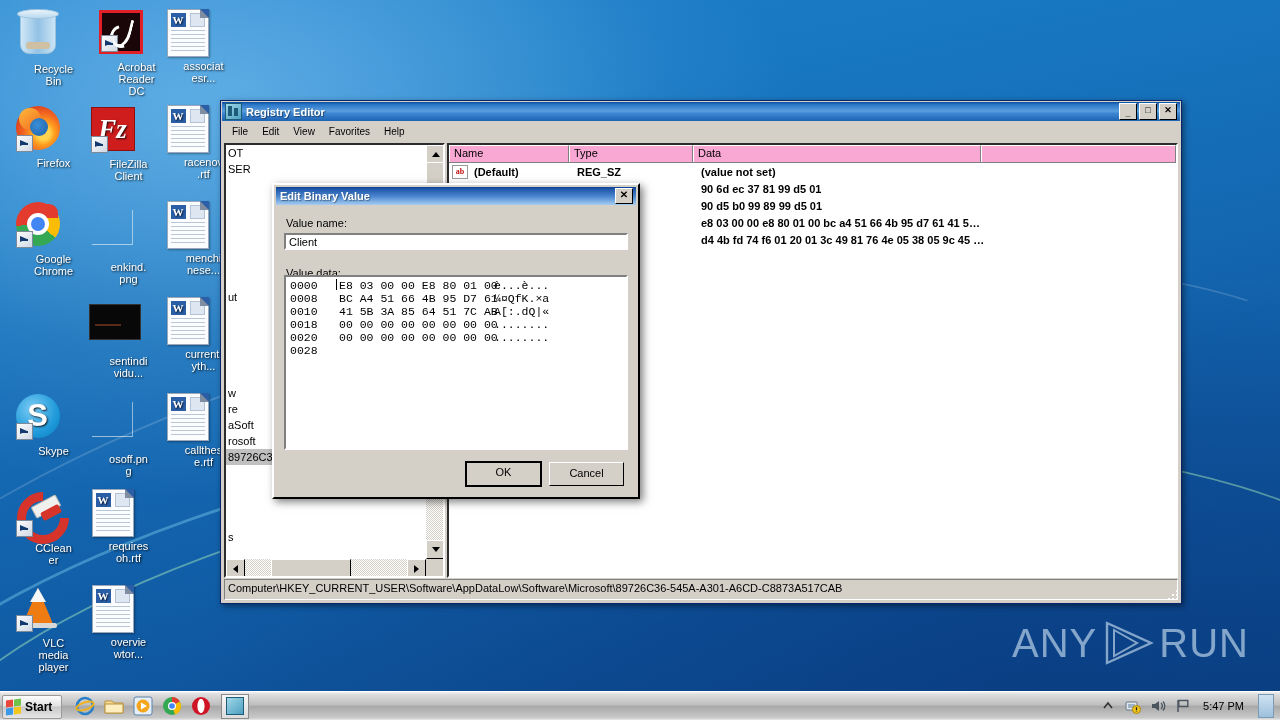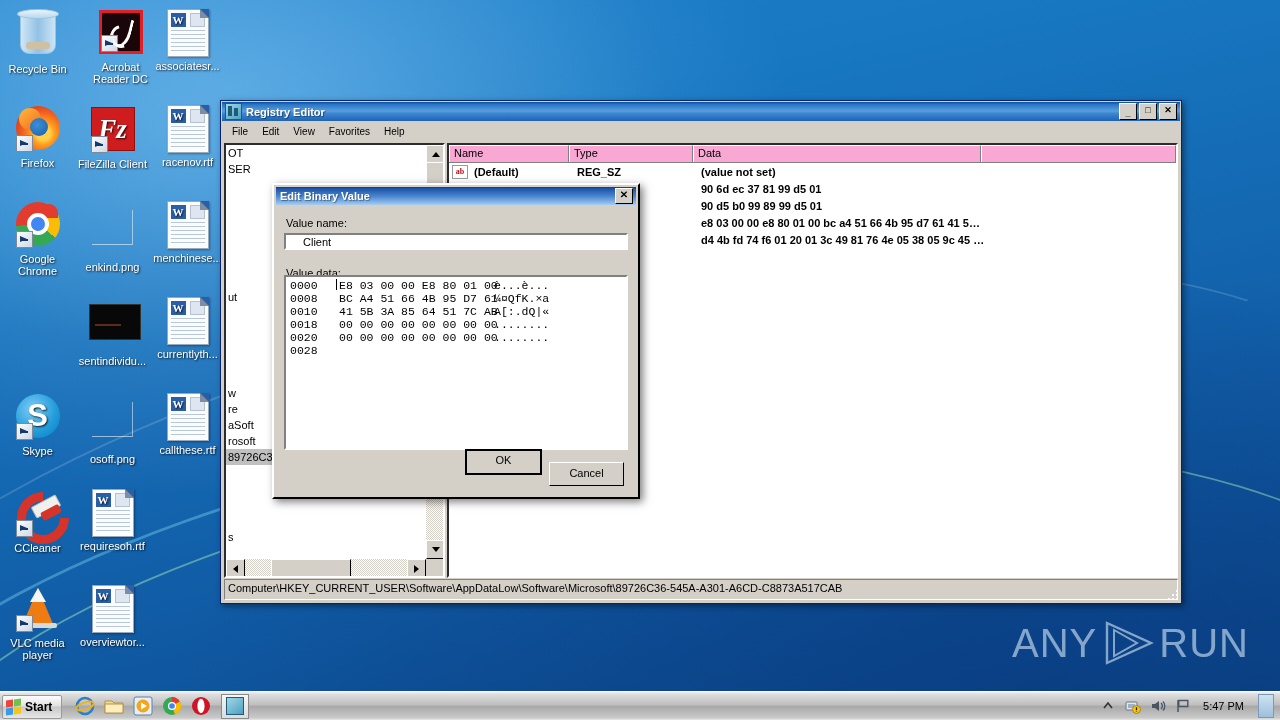--- a/index.html
+++ b/index.html
@@ -31,21 +31,21 @@
     border-color:rgba(255,255,255,.16) transparent transparent transparent;
     transform:rotate(-12deg);}
   .glow{position:absolute;left:-80px;top:-120px;width:760px;height:620px;
     background:radial-gradient(ellipse at 35% 40%, rgba(175,225,255,.30) 0%, rgba(175,225,255,0) 70%);}
 
   
   #icon-grid{position:absolute;left:0;top:0;width:225px;height:700px;}
   .dicon{position:absolute;width:75px;text-align:center;color:#fff;
     font-size:11px;line-height:12px;text-shadow:1px 1px 2px rgba(0,0,0,.85);}
   .dicon .art{width:48px;height:48px;margin:0 auto 3px;position:relative;}
-  .dicon .lbl{display:block;padding:0 1px;word-wrap:break-word;}
+  .dicon .lbl{display:block;padding:0 1px;word-wrap:break-word;margin-left:32px;}
   .shortcut{position:absolute;left:-1px;bottom:-1px;width:15px;height:15px;
     background:linear-gradient(135deg,#fdfdfd,#cfd8e4);border:1px solid #7d8a9c;}
   .shortcut:after{content:"";position:absolute;left:3px;top:4px;
     border-left:7px solid #123a6e;border-top:3px solid transparent;border-bottom:3px solid transparent;}
   .shortcut:before{content:"";position:absolute;left:3px;top:7px;width:8px;height:2px;background:#123a6e;}
 
   
   .doc{width:40px;height:46px;margin:1px auto 0;background:#fbfcfe;
     border:1px solid #9aa8bb;position:relative;
     box-shadow:1px 1px 2px rgba(0,0,0,.35);}
@@ -203,21 +203,21 @@
     box-shadow:3px 3px 8px rgba(0,0,0,.5);font-size:11px;}
   .dtitle{height:18px;margin:2px 2px 0 2px;display:flex;align-items:center;
     background:linear-gradient(180deg,#0a3d91 0%,#1d55a8 10%,#4b86cf 52%,#7fb0e4 80%,#a8cdf0 100%);
     color:#fff;font-weight:bold;padding-left:4px;font-size:11px;}
   .dtitle .t{flex:1;text-shadow:1px 1px 1px rgba(0,0,0,.4);}
   .dclose{width:16px;height:14px;margin-right:3px;background:#d4d0c8;
     border:1px solid;border-color:#fff #000 #000 #fff;
     font:bold 10px "Liberation Sans",sans-serif;color:#000;text-align:center;line-height:12px;}
   .dlabel{position:absolute;font-size:11px;color:#000;}
   .tf{position:absolute;background:#fff;border:2px solid;
-    border-color:#808080 #fff #fff #808080;font-size:11px;line-height:15px;padding-left:17px;}
+    border-color:#808080 #fff #fff #808080;font-size:11px;line-height:15px;padding-left:3px;}
   #hexbox{position:absolute;left:10px;top:90px;width:344px;height:175px;background:#fff;
     border:2px solid;border-color:#808080 #fff #fff #808080;overflow:hidden;box-sizing:border-box;}
   .hexline{display:flex;font-family:"Liberation Mono","DejaVu Sans Mono",monospace;
     font-size:11.5px;line-height:13px;white-space:pre;}
   .hexoff{width:46px;padding-left:4px;color:#000;}
   .hexsep{width:3px;}
   .hexbytes{width:155px;letter-spacing:0px;}
   .hexascii{color:#000;}
   .caret{display:inline-block;width:1px;height:11px;background:#000;
     vertical-align:-1px;margin-right:-1px;}
@@ -651,21 +651,21 @@
         </div>
         <div class="hexline">
           <span class="hexoff">0028</span>
           <span class="hexsep"></span>
           <span class="hexbytes"></span>
           <span class="hexascii"></span>
         </div>
       </div>
     </div>
 
-    <div class="dbtn def" style="left:191px;top:264px;text-align:center;">OK</div>
+    <div class="dbtn def" style="left:191px;top:276px;text-align:center;">OK</div>
     <div class="dbtn" style="left:275px;top:277px;">Cancel</div>
   </div>
 
   <div id="taskbar">
     <div id="start">
       <span class="flag">
         <i style="left:0;top:1px;background:#e8483b;transform:skewY(-8deg)"></i>
         <i style="left:8px;top:0px;background:#6fc24a;transform:skewY(-8deg)"></i>
         <i style="left:0;top:9px;background:#3b9ae8;transform:skewY(-8deg)"></i>
         <i style="left:8px;top:8px;background:#f3c61c;transform:skewY(-8deg)"></i>

